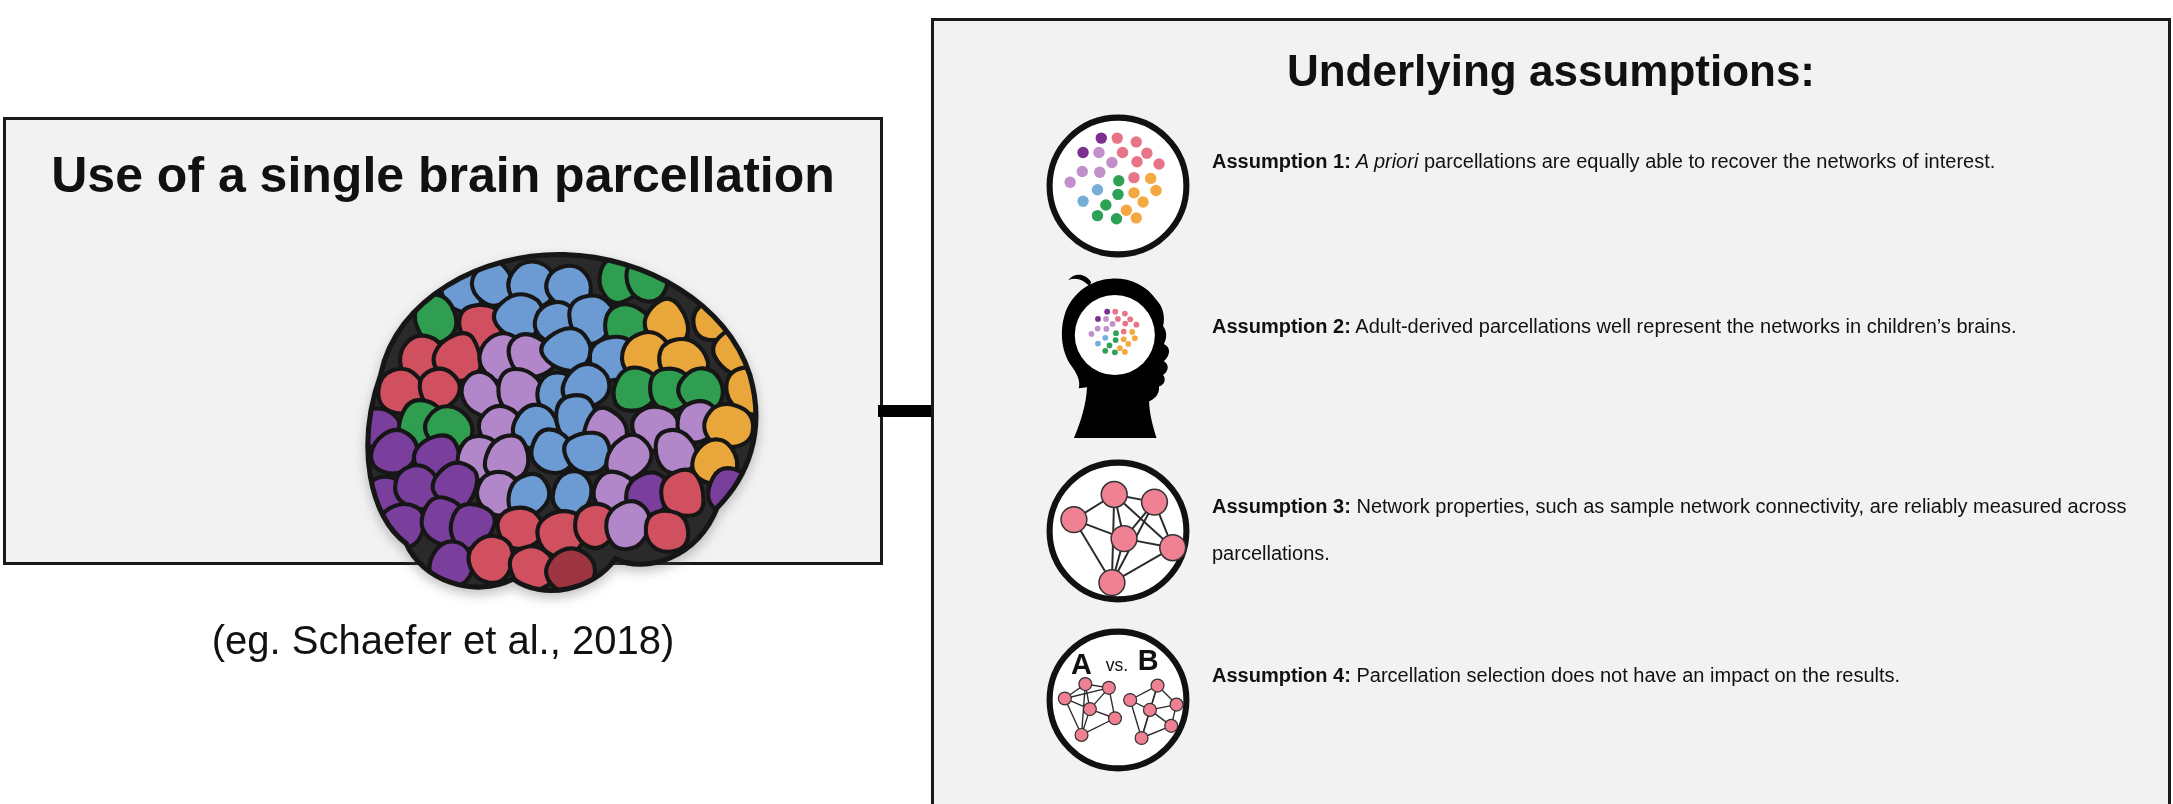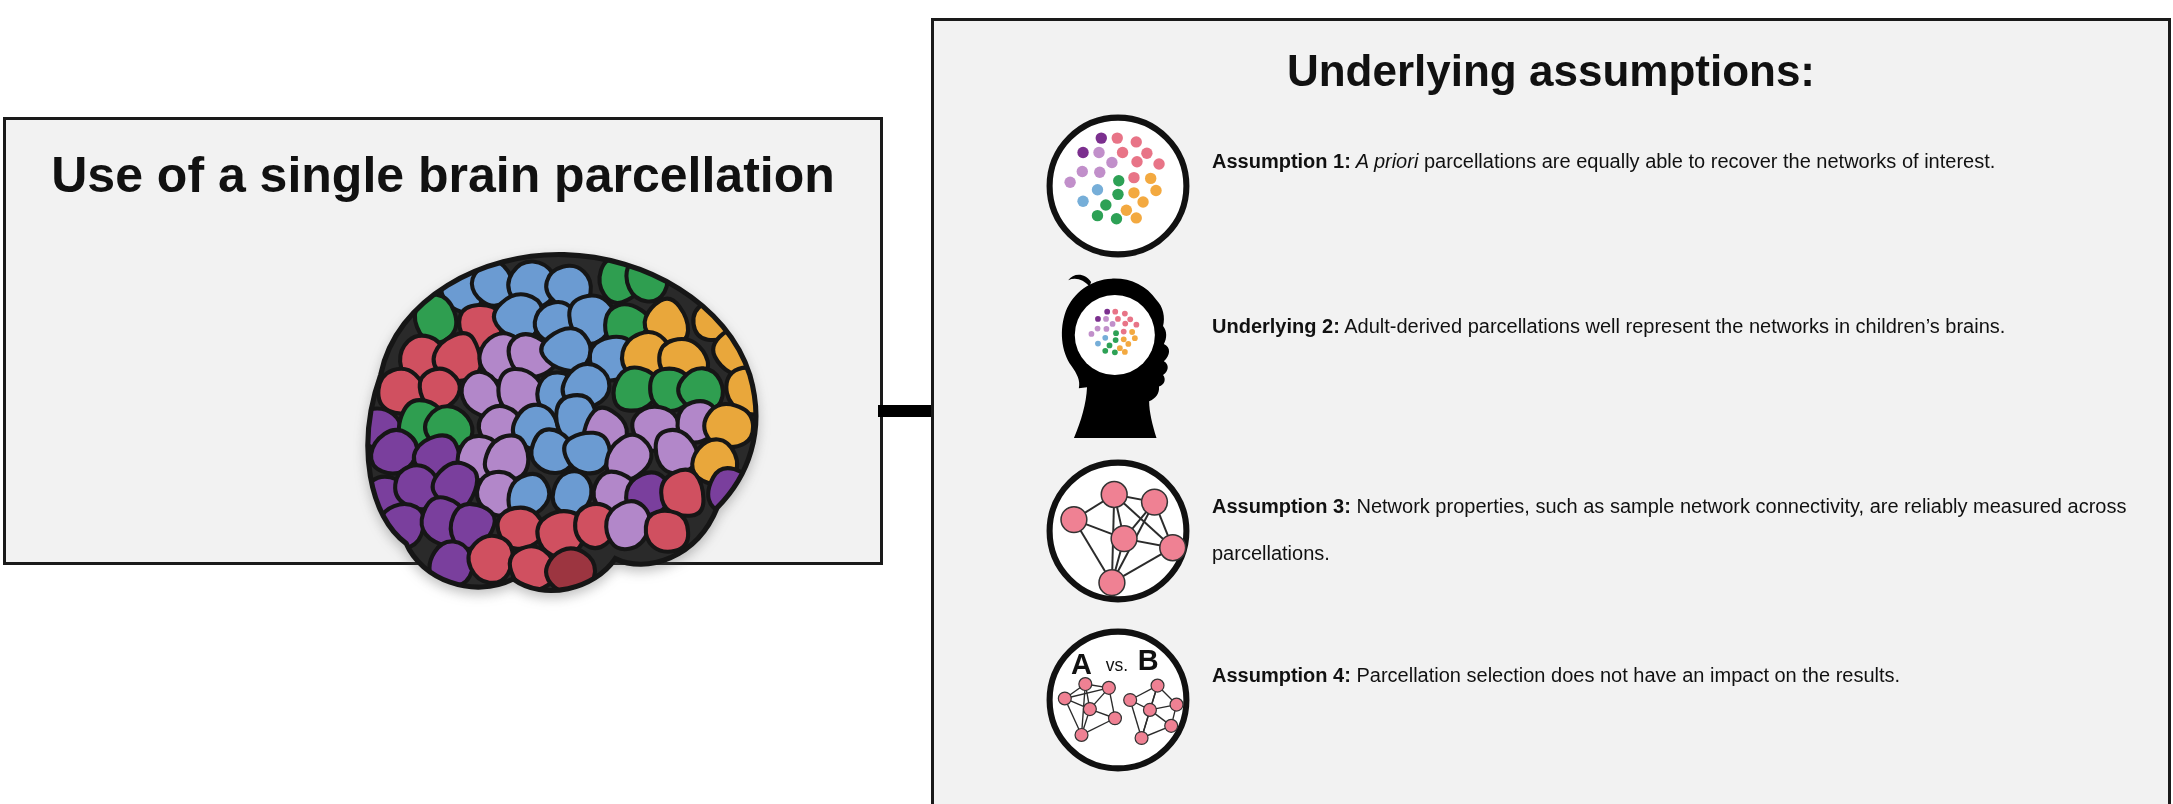--- a/index.html
+++ b/index.html
@@ -153,20 +153,21 @@
             <path d="M314.9 320.2 Q302.3 322.9 296.1 313.8 Q289.9 304.7 291.5 293.5 Q293.2 282.4 305.8 276.2 Q318.5 269.9 327.7 278.8 Q336.9 287.7 332.2 302.6 Q327.5 317.5 314.9 320.2 Z" fill="#b287c9" stroke="#161616" stroke-width="4" stroke-linejoin="round"></path>
             <path d="M358.8 322.4 Q345.4 325.4 337.2 318.2 Q329.0 311.0 330.1 299.0 Q331.1 287.1 340.8 284.3 Q350.4 281.5 360.6 285.5 Q370.8 289.4 371.5 304.4 Q372.1 319.4 358.8 322.4 Z" fill="#d05060" stroke="#161616" stroke-width="4" stroke-linejoin="round"></path>
             <path d="M157.3 347.5 Q151.3 358.1 136.9 357.6 Q122.5 357.1 119.0 346.0 Q115.6 334.9 122.9 323.6 Q130.2 312.3 141.3 313.2 Q152.5 314.0 157.9 325.5 Q163.3 337.0 157.3 347.5 Z" fill="#7a3f9d" stroke="#161616" stroke-width="4" stroke-linejoin="round"></path>
             <path d="M194.9 344.8 Q188.8 355.2 176.6 353.6 Q164.5 352.0 158.4 339.3 Q152.4 326.5 162.1 315.9 Q171.8 305.2 184.5 308.3 Q197.2 311.3 199.1 322.8 Q200.9 334.3 194.9 344.8 Z" fill="#d05060" stroke="#161616" stroke-width="4" stroke-linejoin="round"></path>
             <path d="M233.8 356.1 Q222.1 363.8 212.5 360.3 Q203.0 356.8 198.1 342.8 Q193.2 328.8 204.6 322.0 Q216.1 315.2 226.0 319.6 Q235.9 323.9 240.7 336.1 Q245.5 348.4 233.8 356.1 Z" fill="#d05060" stroke="#161616" stroke-width="4" stroke-linejoin="round"></path>
             <path d="M280.2 342.9 Q279.7 354.8 265.8 361.4 Q251.8 367.9 240.6 358.2 Q229.3 348.4 233.2 337.5 Q237.1 326.6 247.8 321.9 Q258.5 317.2 269.6 324.2 Q280.6 331.1 280.2 342.9 Z" fill="#9c3540" stroke="#161616" stroke-width="4" stroke-linejoin="round"></path>
           </g>
           <path d="M70 150 C85 75 170 30 250 32 C330 34 410 80 432 150 C448 205 430 250 400 280 C380 330 330 345 300 330 C280 360 230 372 200 350 C160 370 110 350 95 315 C60 290 45 220 70 150 Z" fill="none" stroke="#161616" stroke-width="5"></path>
         </svg>
     </div>
+    <div class="lp-caption">(eg. Schaefer et al., 2018)</div>
   </section>
 
   <svg class="arrow-svg" viewBox="0 0 130 92">
     <path fill="#000" d="M0 40 L95 40 C93 30 89 19 82 8 C98 23 114 37 129 46 C114 55 98 70 82 84 C89 73 93 62 95 52 L0 52 Z"></path>
   </svg>
 
   <section class="panel right-panel">
     <h2 class="rp-title">Underlying assumptions:</h2>
 
     <div>
@@ -184,21 +185,21 @@
     <div>
       <div class="icon-box" style="left:98px;top:247px;width:164px;height:170px">
         <svg viewBox="0 0 200 208">
           <path fill="#000" d="M97 13 C72 14 50 30 41 53 C33 75 35 102 48 120 C55 130 59 138 57 147 L67 146 C66 166 60 187 51 208 L152 208 C147 192 143 176 143 163 C151 160 156 153 155 145 C162 143 164 136 160 131 C167 126 168 118 161 114 C169 107 170 97 161 93 C165 86 165 77 160 71 C163 60 160 47 152 39 C139 21 120 12 97 13 Z"></path>
           <path fill="#000" d="M72 17 C64 5 50 6 44 15 C53 11 63 14 70 23 Z"></path>
           <circle cx="101" cy="82" r="49" fill="#fff"></circle>
           <use href="#dot-pattern" transform="translate(55,36) scale(0.47)"></use>
         </svg>
       </div>
       <p class="assump-text" style="top:282px">
-        <b>Underlying 2:</b><i></i><span> Adult-derived parcellations well represent the networks in children’s brains.</span>
+        <b>Assumption 2:</b><i></i><span> Adult-derived parcellations well represent the networks in children’s brains.</span>
       </p>
     </div>
 
     <div>
       <div class="icon-box" style="left:108px;top:434px;width:152px;height:152px">
         <svg viewBox="0 0 200 200">
           <circle class="icon-ring" cx="100" cy="100" r="90"></circle>
           <g class="net-edge">
             <line x1="95" y1="52" x2="148" y2="62"></line>
               <line x1="95" y1="52" x2="42" y2="85"></line>

